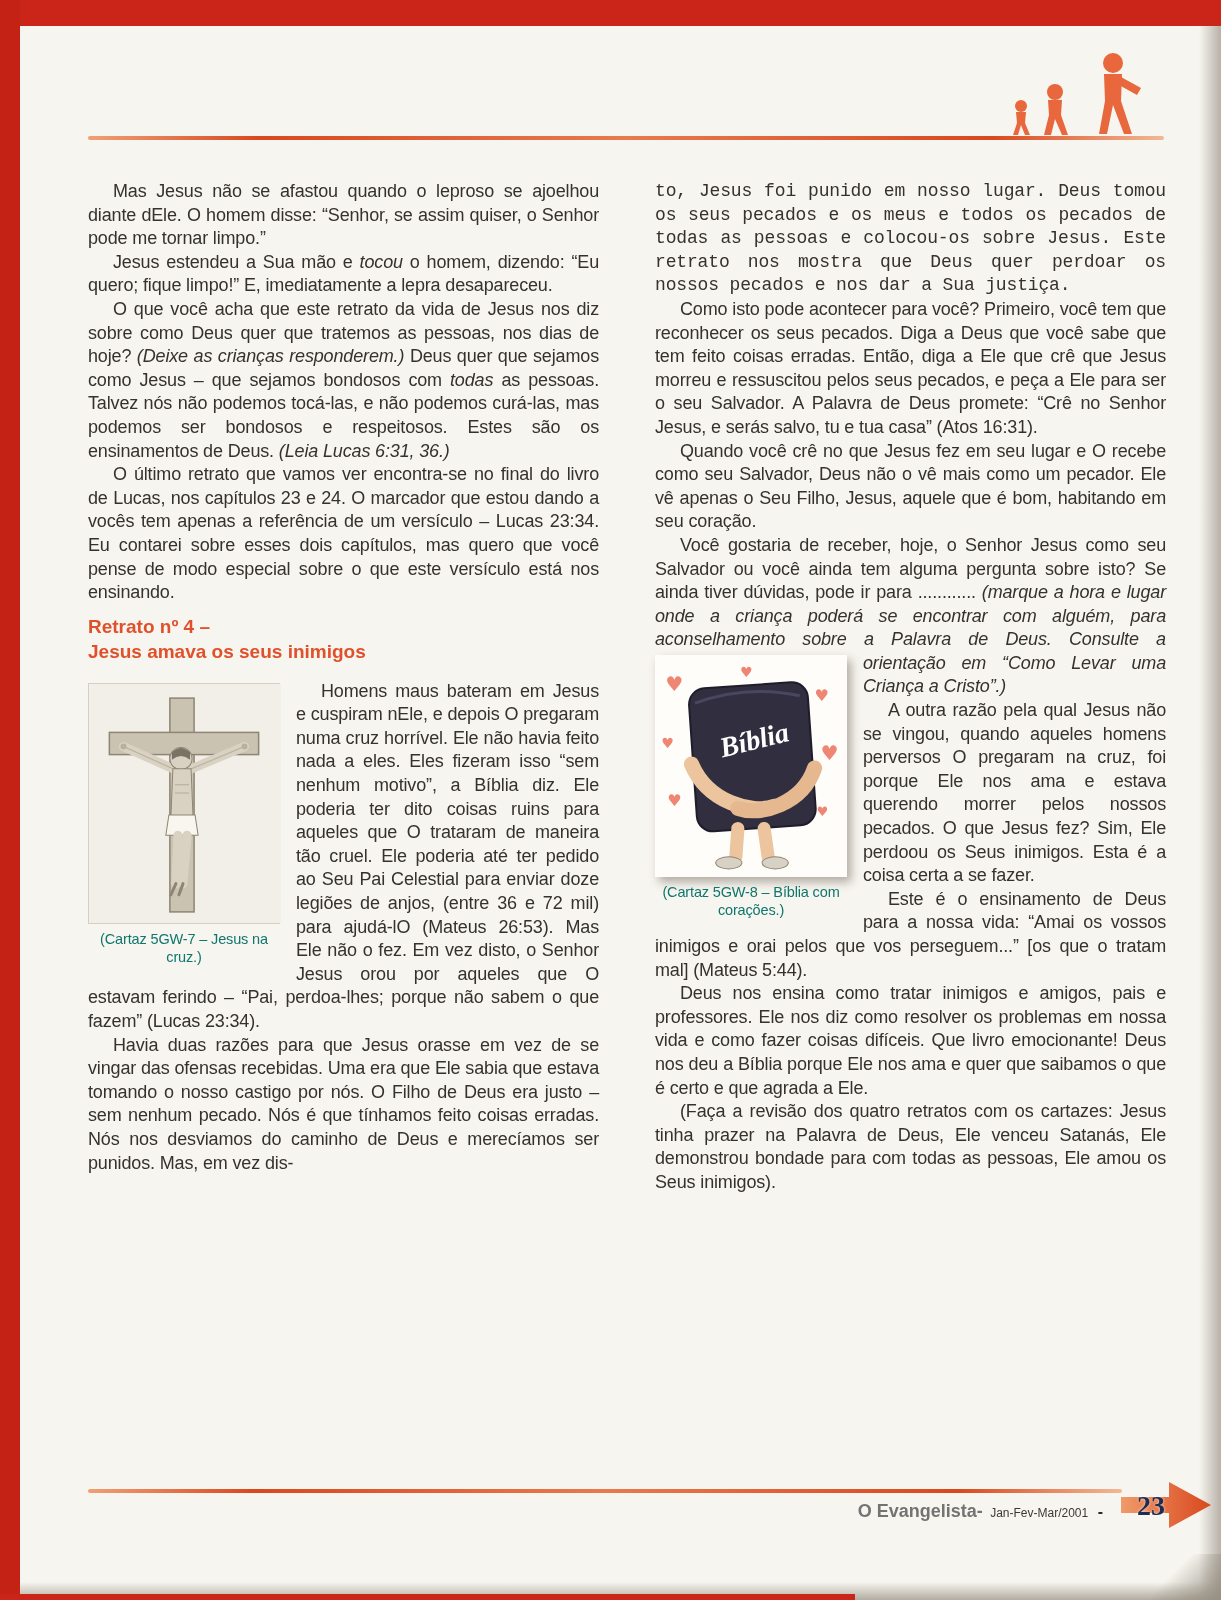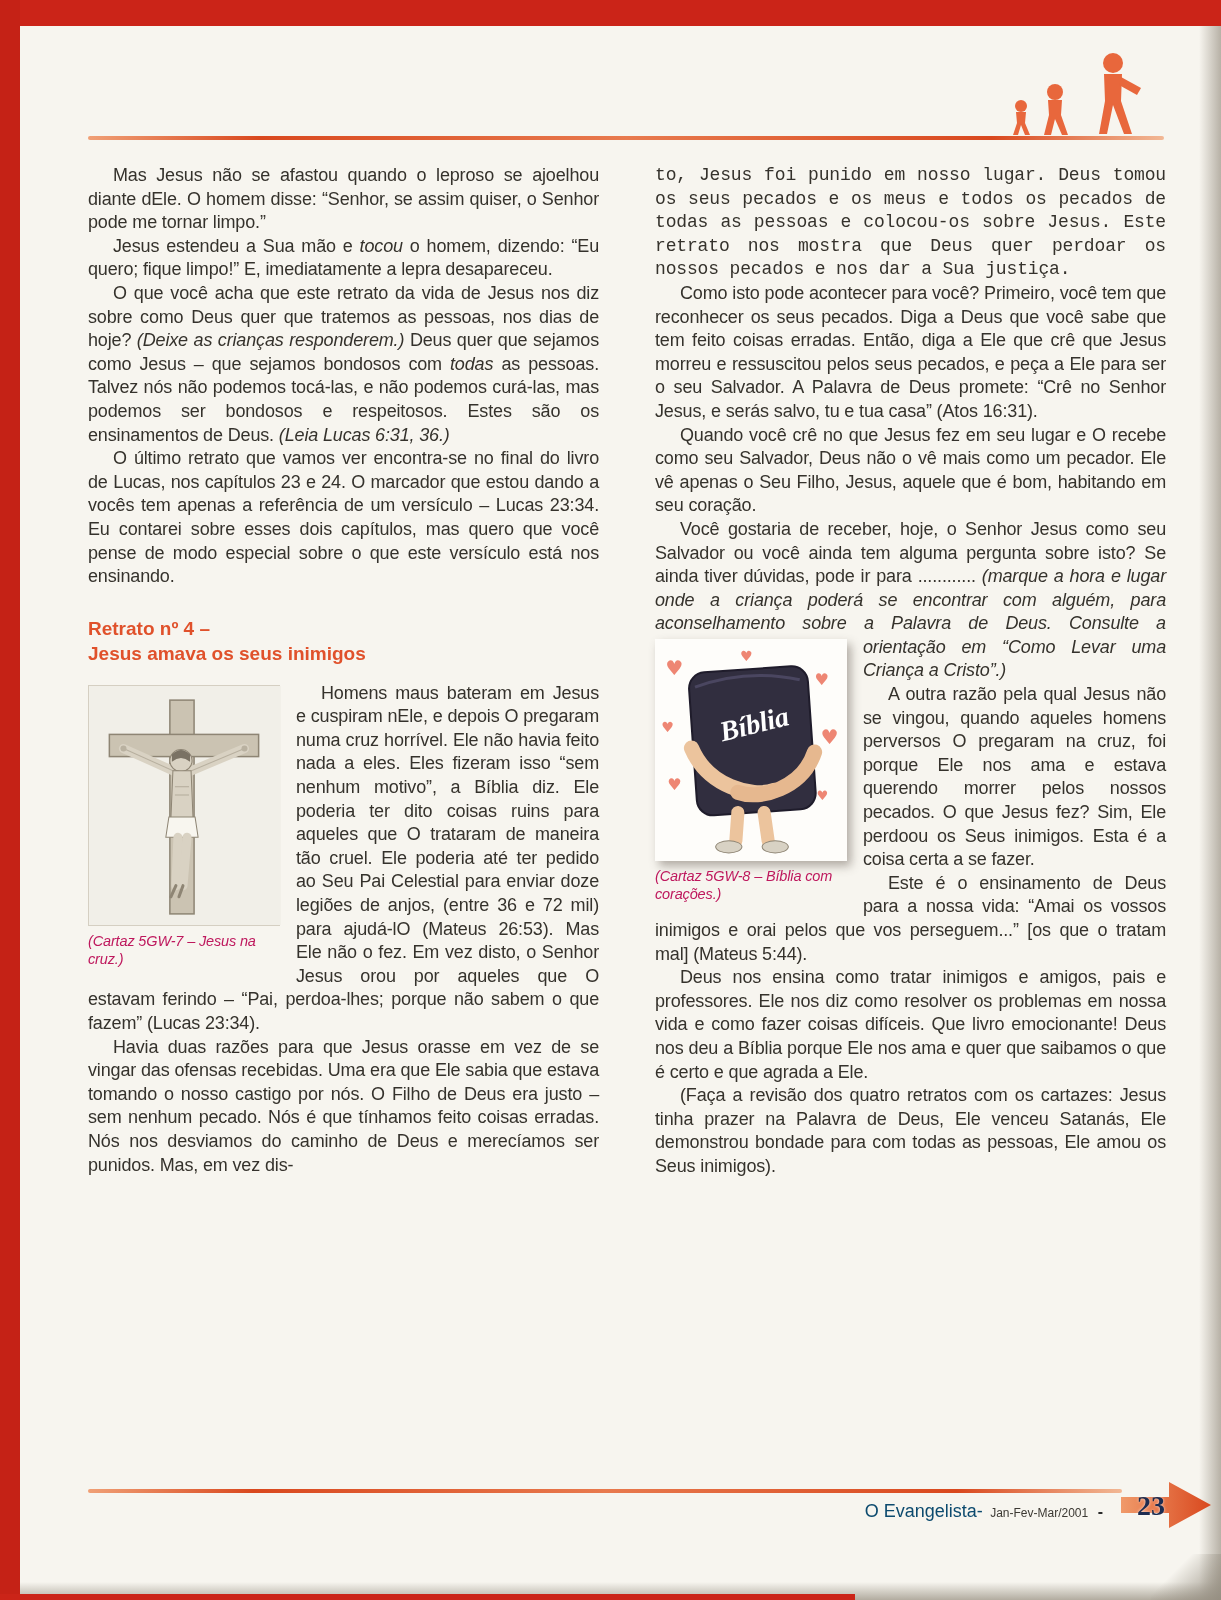--- a/index.html
+++ b/index.html
@@ -22,43 +22,43 @@
     background:linear-gradient(315deg,#968f82,rgba(150,143,130,0) 65%);z-index:6;}
 
   
   .family-icon{position:absolute;top:52px;right:66px;width:152px;height:84px;z-index:2;}
   .rule{position:absolute;height:4px;border-radius:2px;
     background:linear-gradient(90deg,#f0a076 0%,#d9481e 16%,#e87a4e 50%,#d9481e 84%,#f2b895 100%);}
   .rule-top{top:136px;left:88px;width:1076px;}
   .rule-bottom{top:1489px;left:88px;width:1034px;}
 
   
-  .cols{position:absolute;top:164px;left:88px;width:1078px;display:flex;gap:56px;z-index:1;}
+  .cols{position:absolute;top:180px;left:88px;width:1078px;display:flex;gap:56px;z-index:1;}
   .col{width:519px;}
   .para{
     margin:0;text-align:justify;text-indent:25px;
     font-size:18px;line-height:23.6px;letter-spacing:-0.15px;color:#35322c;
   }
   .para.noindent{text-indent:0;font-family:Liberation Mono, monospace;}
   .heading{
     color:#e0512b;font-weight:bold;font-size:19px;line-height:25px;
-    margin:27px 0 16px 0;
+    margin:9px 0 16px 0;
   }
   .fig{float:left;width:192px;margin:3px 16px 5px 0;text-align:center;text-indent:0;}
   .fig .imgframe{display:block;line-height:0;}
   .fig-jesus .imgframe{border:1px solid #d5cfc2;}
   .fig-biblia .imgframe{background:#fff;box-shadow:4px 5px 9px rgba(90,80,70,.45);}
   .fig .caption{
-    display:block;font-style:italic;font-size:14.5px;line-height:18px;
-    margin-top:6px;color:#be185d;text-align:left;
+    display:block;font-size:14.5px;line-height:18px;
+    margin-top:6px;color:#0f766e;text-align:center;
   }
 
   
   .footer-text{position:absolute;top:1501px;right:118px;white-space:nowrap;z-index:7;}
-  .footer-text .brand{font-weight:normal;font-size:18px;color:#0c4a6e;}
+  .footer-text .brand{font-weight:bold;font-size:18px;color:#737373;}
   .footer-text .date{font-size:12px;color:#3c3933;margin-left:3px;}
   .footer-text .dash{font-weight:bold;font-size:16px;color:#2a2a2a;margin-left:5px;}
   .pageno{position:absolute;top:1490px;right:56px;font-size:28px;font-weight:bold;
     color:#1d2c50;z-index:8;text-shadow:0 0 3px rgba(255,255,255,.8);font-family:Liberation Serif, serif;}
   .arrow-svg{position:absolute;top:1477px;right:8px;width:92px;height:56px;z-index:7;}
 </style>
 </head>
 <body>
 
 <div class="red-top"></div>

